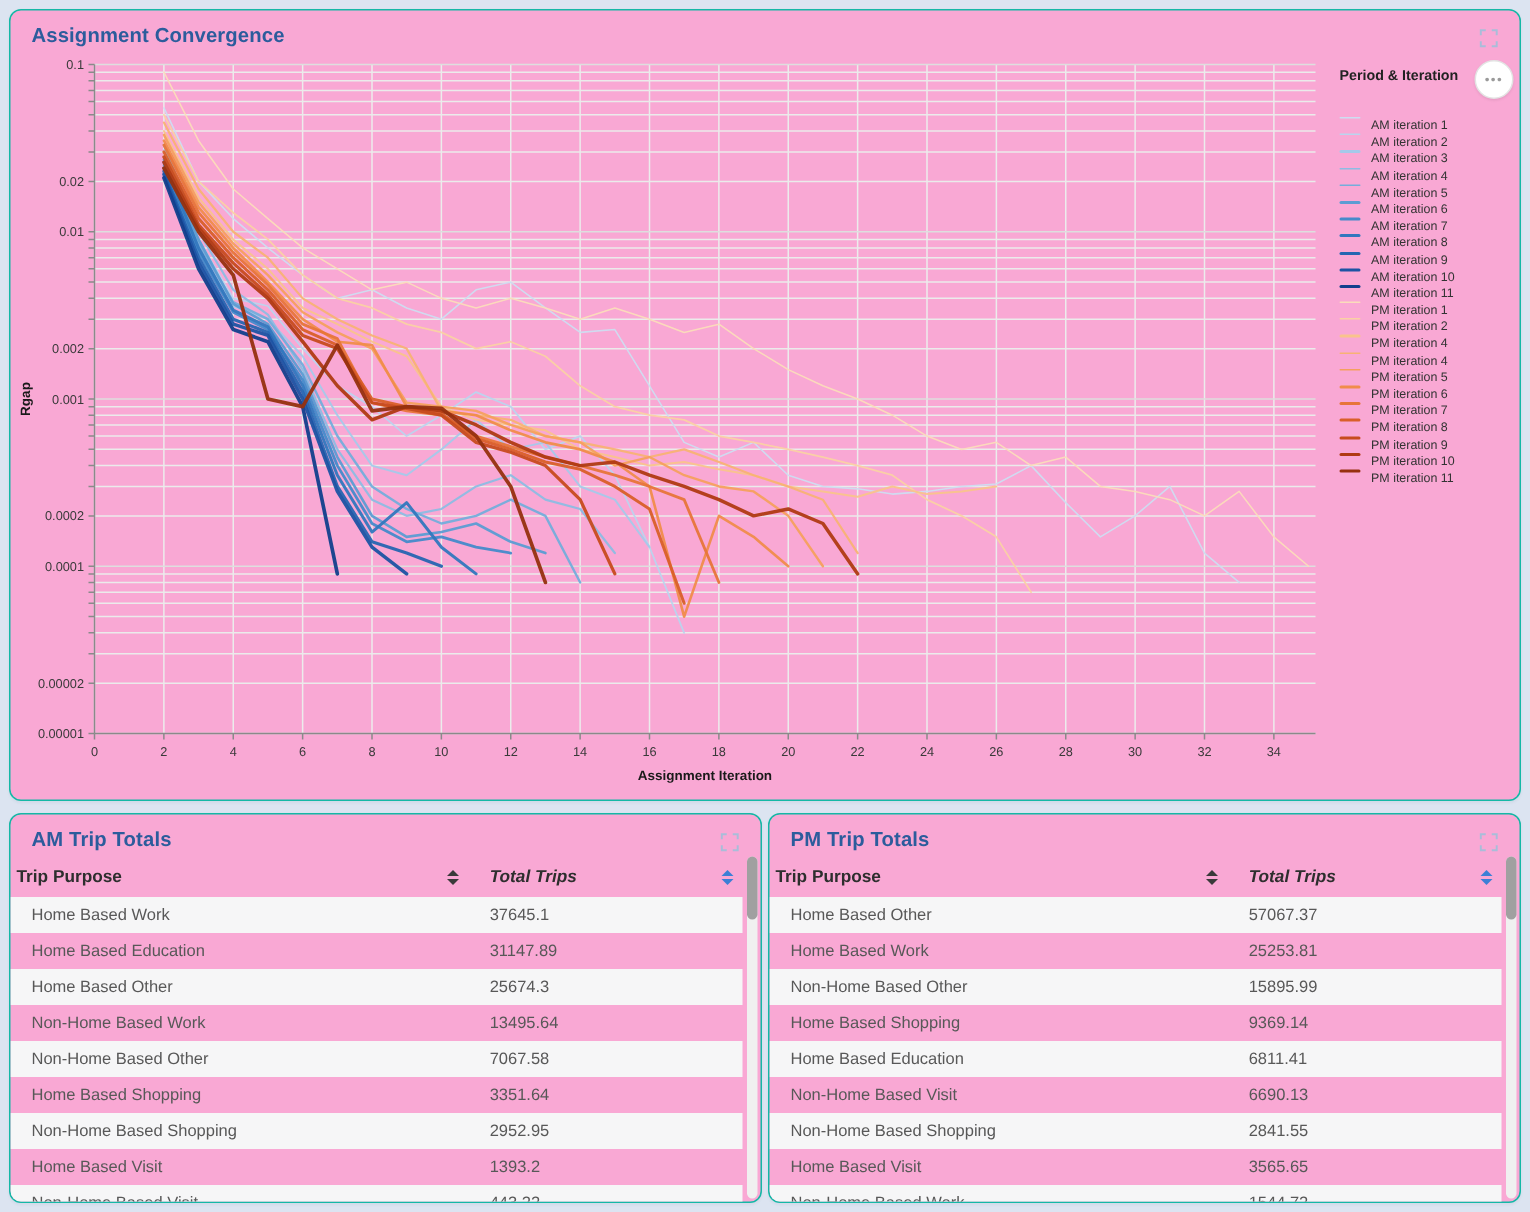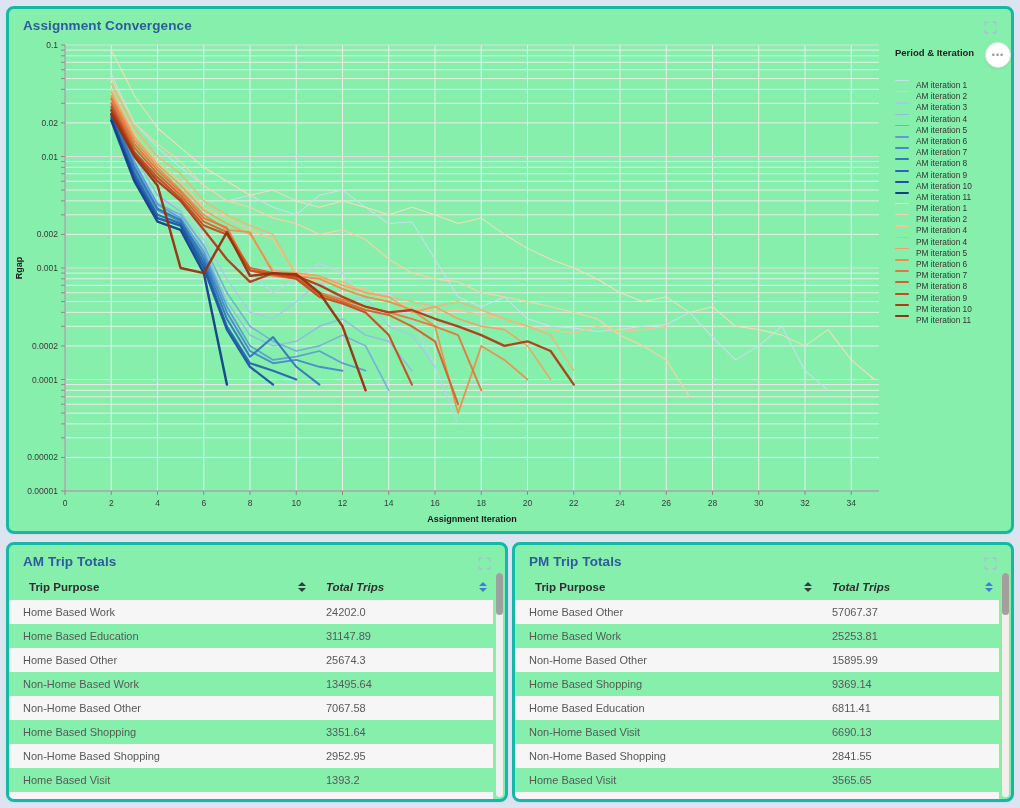--- a/index.html
+++ b/index.html
@@ -1,19 +1,19 @@
 <!DOCTYPE html>
 <html><head>
 <meta charset="utf-8">
 <style>
   html,body{margin:0;padding:0;background:#dce4f1;}
   *{box-sizing:border-box;}
   .page{position:relative;width:1020px;height:808px;background:#dce4f1;
         font-family:"Liberation Sans",sans-serif;overflow:hidden;}
-  .panel{position:absolute;background:#86efac;border:3px solid #14b8a6;border-radius:8px;
+  .panel{position:absolute;background:#f9a8d4;border:1px solid #14b8a6;border-radius:8px;
          box-shadow:0 1px 2px rgba(30,60,110,.06);overflow:hidden;}
   .top-panel{left:6px;top:6px;width:1008px;height:528px;}
   .left-panel{left:6px;top:542px;width:502px;height:260px;}
   .right-panel{left:512px;top:542px;width:502px;height:260px;}
   .panel-title{position:absolute;left:14px;top:9px;margin:0;font-size:13.5px;font-weight:bold;
                color:#2c5c9c;letter-spacing:.1px;}
   .expand-btn{position:absolute;right:13px;top:11px;width:14px;height:14px;padding:0;border:0;
               background:transparent;cursor:pointer;color:#a9bdd9;}
   .expand-btn svg{display:block;}
   
@@ -27,21 +27,21 @@
   .menu-btn{position:absolute;left:976px;top:5px;width:26px;height:26px;border-radius:50%;
             border:1px solid #e3e3e3;background:#fff;box-shadow:0 1px 2px rgba(0,0,0,.08);
             cursor:pointer;color:#9a9a9a;font-size:9px;line-height:22px;text-align:center;
             letter-spacing:1px;padding:0;}
   
   .tbl-area{position:absolute;left:0;right:0;top:28px;bottom:0;}
   table{width:calc(100% - 12px);border-collapse:collapse;table-layout:fixed;}
   thead th{height:27px;font-size:11.5px;font-weight:600;color:#2e2e2e;text-align:left;
            vertical-align:middle;padding:0;}
   th .th-inner{display:flex;align-items:center;justify-content:space-between;}
-  th.c1{width:63%;}th.c1 .th-inner{padding-left:20px;padding-right:8px;}
+  th.c1{width:63%;}th.c1 .th-inner{padding-left:4px;padding-right:8px;}
   th.c2{width:37%;font-style:italic;}th.c2 .th-inner{padding-left:12px;padding-right:6px;}
   tbody td{height:24px;font-size:11px;color:#585858;font-weight:400;vertical-align:middle;
            padding:0;}
   tbody td.c1{padding-left:14px;}
   tbody td.c2{padding-left:12px;}
   tbody tr:nth-child(odd){background:#f6f6f7;}
   .sort{display:inline-flex;flex-direction:column;gap:2px;cursor:pointer;}
   .tri{width:0;height:0;border-left:4px solid transparent;border-right:4px solid transparent;}
   .tri-up{border-bottom:4.5px solid currentColor;}
   .tri-down{border-top:4.5px solid currentColor;}
@@ -356,21 +356,21 @@
                   <span class="tri tri-up"></span>
                     <span class="tri tri-down"></span>
                 </span>
               </span>
             </th>
           </tr>
         </thead>
         <tbody>
             <tr>
               <td class="c1">Home Based Work</td>
-              <td class="c2">24202.0</td>
+              <td class="c2">37645.1</td>
             </tr>
             <tr>
               <td class="c1">Home Based Education</td>
               <td class="c2">31147.89</td>
             </tr>
             <tr>
               <td class="c1">Home Based Other</td>
               <td class="c2">25674.3</td>
             </tr>
             <tr>

